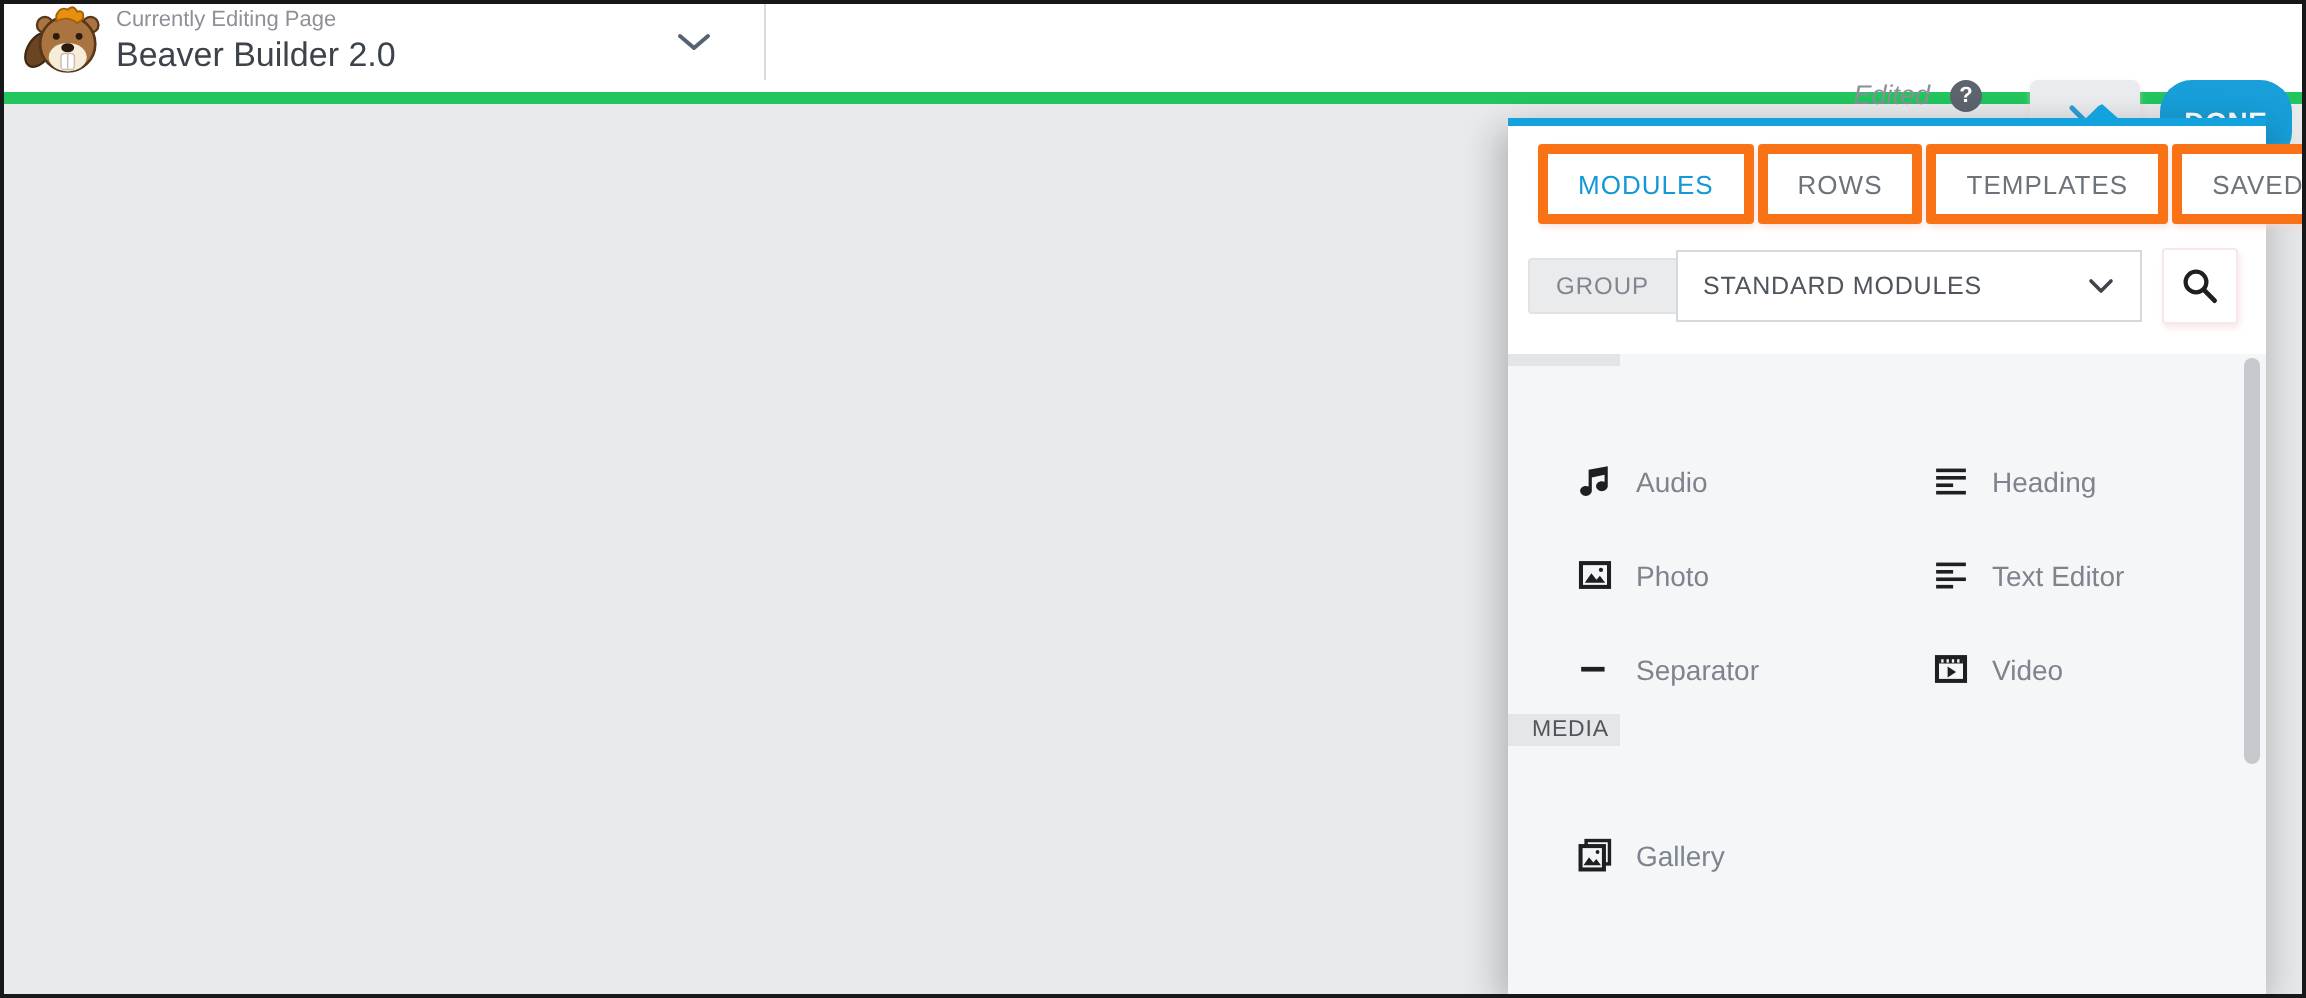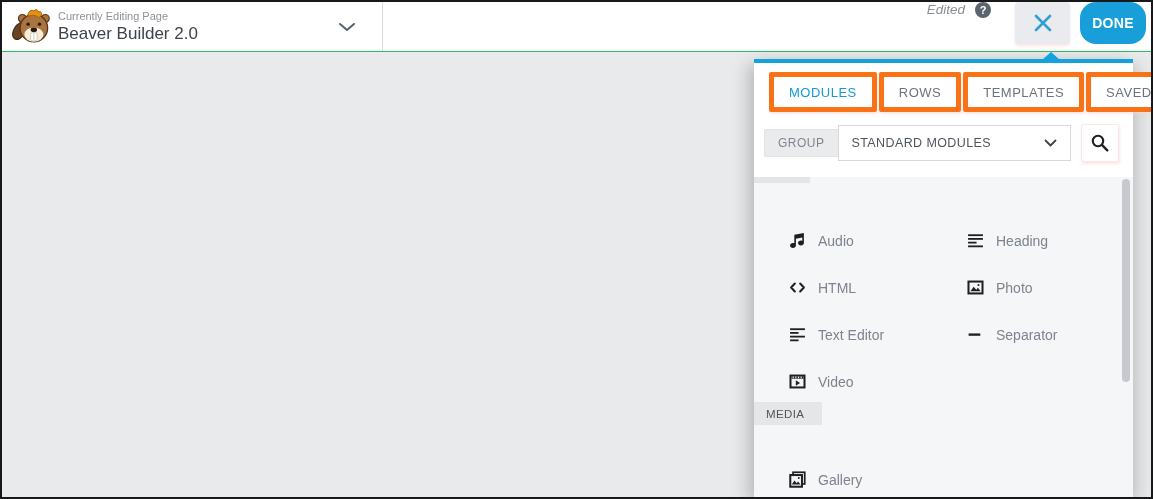--- a/index.html
+++ b/index.html
@@ -4,22 +4,22 @@
 <style>
   * { margin:0; padding:0; box-sizing:border-box; }
   body { font-family:"Liberation Sans", sans-serif; background:#fff; }
   .screen {
     position:relative; width:1153px; height:499px;
     border:2px solid #17181a; background:#e9eaeb; overflow:hidden;
   }
   
   .topbar {
     position:absolute; top:0; left:0; right:0; height:50px;
-    background:#fff; border-bottom:1px solid #22c55e;
-    display:flex; align-items:stretch; z-index:5;
+    background:#fff; border-bottom:6px solid #22c55e;
+    display:flex; align-items:stretch; z-index:5;flex-direction:column;
   }
   .page-switcher {
     width:381px; border-right:1px solid #d9dbde;
     display:flex; align-items:center; padding:0 0 0 8px; cursor:pointer;
   }
   .logo-wrap { width:42px; display:flex; align-items:center; justify-content:center; }
   .titles { margin-left:6px; display:flex; flex-direction:column; justify-content:center; }
   .editing-label { font-size:11px; color:#8d9197; margin-bottom:2px; }
   .page-title { font-size:17px; color:#3d434b; }
   .switch-chevron { margin-left:auto; margin-right:26px; display:flex; }
@@ -93,21 +93,21 @@
     display:grid; grid-template-columns:178px 1fr; padding:19px 10px 0 0;
   }
   .module-item {
     height:47px; display:flex; align-items:flex-end; gap:11px;
     padding-left:33px; cursor:pointer;
   }
   .module-icon { width:20px; display:flex; align-items:center; justify-content:center; flex:0 0 20px; }
   .module-label { font-size:14px; color:#7d848d; white-space:nowrap; }
   .media-header { margin-top:12px; }
   .media-tab {
-    display:inline-flex; align-items:center; height:23px; padding:0 18px 0 12px;
+    display:inline-flex; align-items:center; height:16px; padding:0 6px 0 12px;
     background:#e4e6e8; color:#51565c; font-size:11.5px; letter-spacing:.4px;
   }
   .media-grid { padding-top:16px; }
   .scroll-thumb {
     position:absolute; right:3px; top:2px; width:8px; height:203px;
     background:#c6c9cd; border-radius:4px; cursor:pointer;
   }
   svg { display:block; }
 </style>
 </head>
@@ -210,28 +210,20 @@
                 <line x1="1" y1="6.5" x2="15" y2="6.5"></line>
                 <line x1="1" y1="10" x2="9" y2="10"></line>
                 <line x1="1" y1="13.5" x2="15" y2="13.5"></line>
               </svg>
           </span>
           <span class="module-label">Heading</span>
         </div>
         <div class="module-item">
           <span class="module-icon">
             <svg width="17" height="17" viewBox="0 0 16 16">
-                <path d="M5.5 4.2 2 8l3.5 3.8 M10.5 4.2 14 8l-3.5 3.8" fill="none" stroke="#1d1f21" stroke-width="1.9" stroke-linecap="round" stroke-linejoin="round"></path>
-              </svg>
-          </span>
-          <span class="module-label">HTML</span>
-        </div>
-        <div class="module-item">
-          <span class="module-icon">
-            <svg width="17" height="17" viewBox="0 0 16 16">
                 <rect x="1.4" y="2.4" width="13.2" height="11.2" fill="none" stroke="#1d1f21" stroke-width="1.9"></rect>
                 <path fill="#1d1f21" d="M3.2 11.6 6.3 7.2l2.4 3 1.6-1.9 2.5 3.3z"></path>
                 <circle cx="10.8" cy="5.6" r="1" fill="#1d1f21"></circle>
               </svg>
           </span>
           <span class="module-label">Photo</span>
         </div>
         <div class="module-item">
           <span class="module-icon">
             <svg width="17" height="17" viewBox="0 0 16 16" stroke="#1d1f21" stroke-width="1.7">

